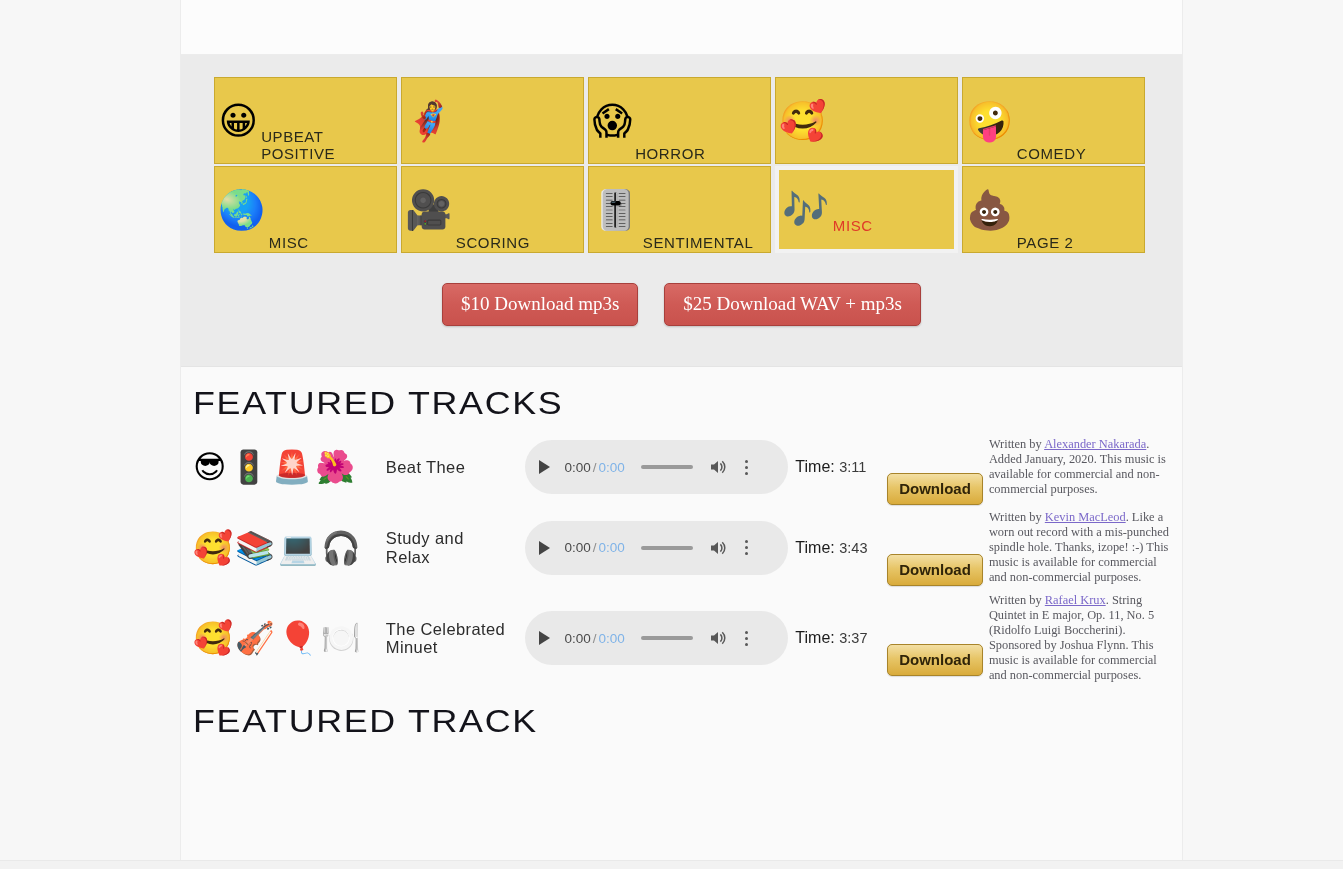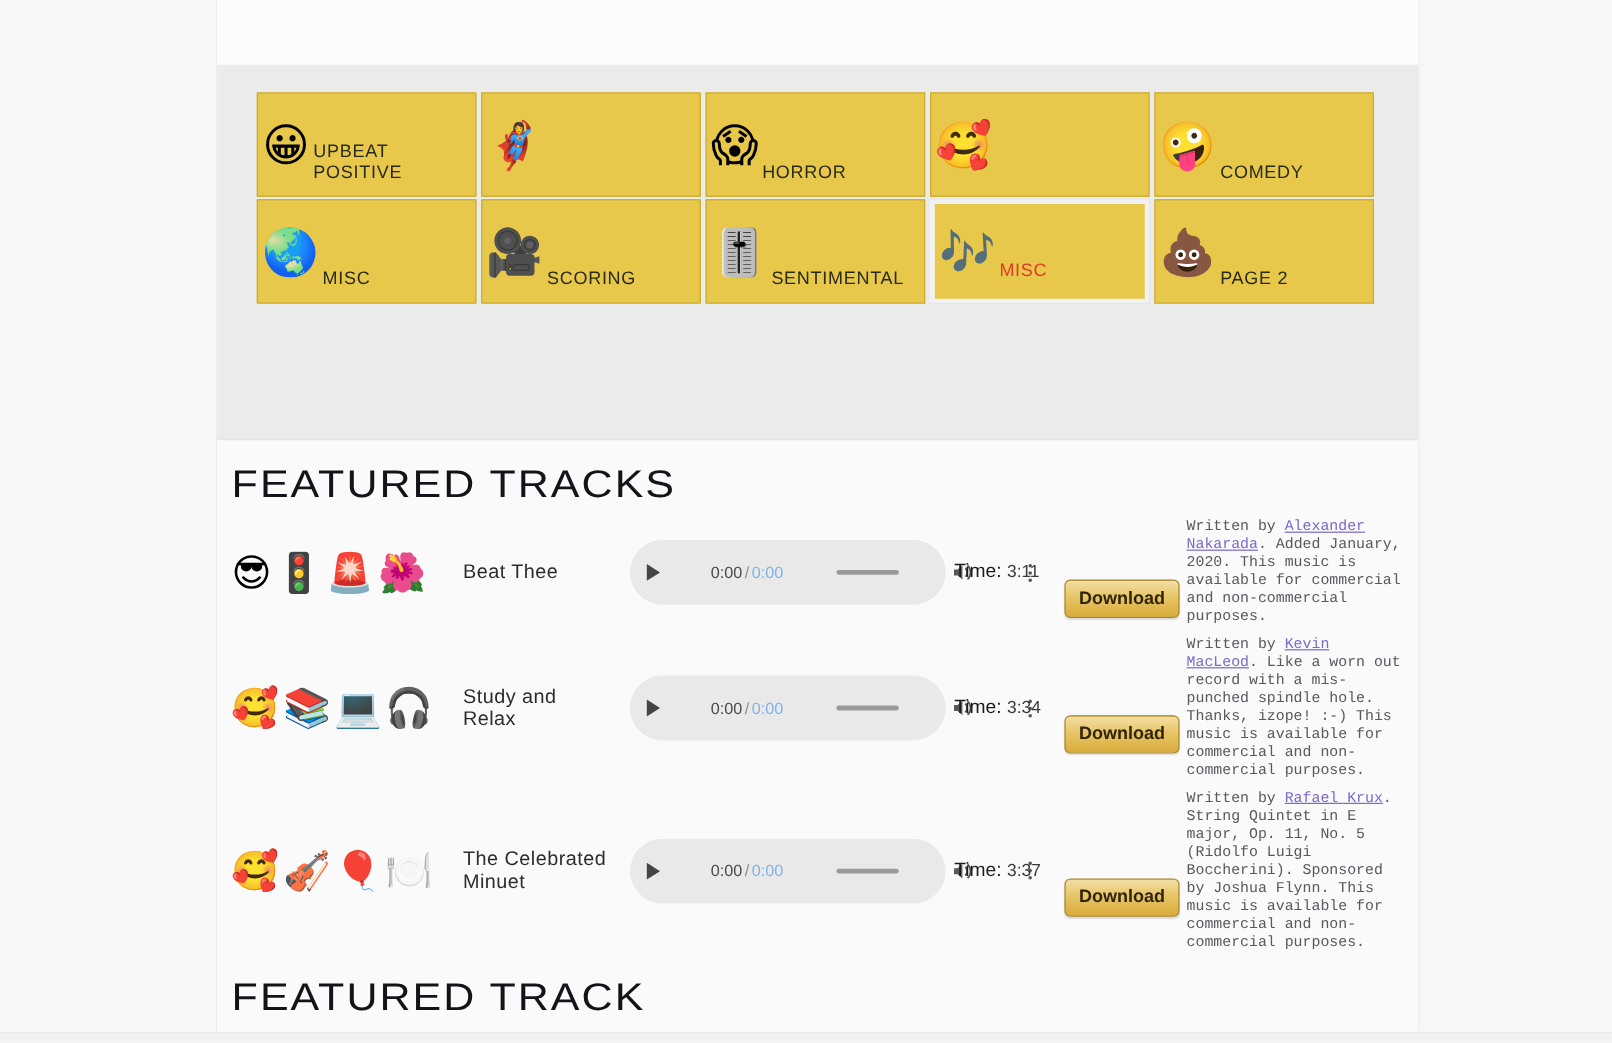--- a/index.html
+++ b/index.html
@@ -94,21 +94,20 @@
   }
   .cat-label {
     font-family: "Liberation Sans", sans-serif;
     font-size: 15px;
     letter-spacing: 0.6px;
     color: #2a2a1a;
     line-height: 1.12;
     white-space: pre-line;
     flex: 1 1 auto;
     align-self: flex-end;
-    padding-bottom: 10px;
   }
   .cat-tile.active .cat-label {
     color: #e03a28;
     align-self: flex-end;
     padding-bottom: 14px;
   }
 
   
   .buy-row {
     margin-top: 30px;
@@ -185,21 +184,20 @@
   .audio-player {
     width: 263px;
     height: 54px;
     background: #e9e9e9;
     border-radius: 27px;
     display: flex;
     align-items: center;
     padding: 0 14px;
     cursor: pointer;
     user-select: none;
-    gap: 28px;
   }
   .ap-play {
     width: 0;
     height: 0;
     border-left: 11px solid #444;
     border-top: 7px solid transparent;
     border-bottom: 7px solid transparent;
     margin-right: 14px;
     flex: 0 0 auto;
   }
@@ -262,21 +260,21 @@
     font-size: 15px;
     font-weight: bold;
     padding: 6px 11px 7px 11px;
     cursor: pointer;
     white-space: nowrap;
     box-shadow: 0 1px 1px rgba(0,0,0,0.12);
     margin-top: 44px;
   }
 
   .credit {
-    font-family: Liberation Mono, monospace;
+    font-family: Liberation Serif, serif;
     font-size: 12.4px;
     line-height: 1.21;
     color: #58585f;
     margin: 0;
   }
   .credit a {
     color: #7b68c9;
     text-decoration: underline;
   }
 </style>
@@ -326,20 +324,24 @@
           <div class="cat-tile active">
             <span class="cat-emoji">🎶</span>
             <span class="cat-label">MISC</span>
           </div>
           <div class="cat-tile">
             <span class="cat-emoji">💩</span>
             <span class="cat-label">PAGE 2</span>
           </div>
         </div>
 
+      <div class="buy-row">
+        <button class="buy-btn">$10 Download mp3s</button>
+        <button class="buy-btn">$25 Download WAV + mp3s</button>
+      </div>
     </div>
 
     <div class="tracks-section">
       <h2 class="section-heading">FEATURED TRACKS</h2>
 
       <table class="track-table">
         <tbody id="track-rows">
             <tr style="height: 78px;">
               <td class="td-emoji">
                 <div class="emoji-row">😎🚦🚨🌺</div>
@@ -391,21 +393,21 @@
                       <path d="M13.3 2.2a8 8 0 0 1 0 11.6" stroke="#585858" stroke-width="1.5" fill="none"></path>
                     </svg>
                   </span>
                   <span class="ap-dots">
                     <i></i>
                     <i></i>
                     <i></i>
                   </span>
                 </div>
               </td>
-              <td class="td-time"><span class="time-label"><span>Time:</span> <span class="tval">3:34</span></span></td>
+              <td class="td-time"><span class="time-label"><span>Time:</span> <span class="tval">3:43</span></span></td>
               <td class="td-dl"><button class="dl-btn">Download</button></td>
               <td class="td-credit">
                 <p class="credit"><span>Written by </span><a href="#">Kevin MacLeod</a><span>. Like a worn out record with a mis-punched spindle hole. Thanks, izope! :-) This music is available for commercial and non-commercial purposes.</span></p>
               </td>
             </tr>
             <tr style="height: 94px;">
               <td class="td-emoji">
                 <div class="emoji-row">🥰🎻🎈🍽️</div>
               </td>
               <td class="td-title">

